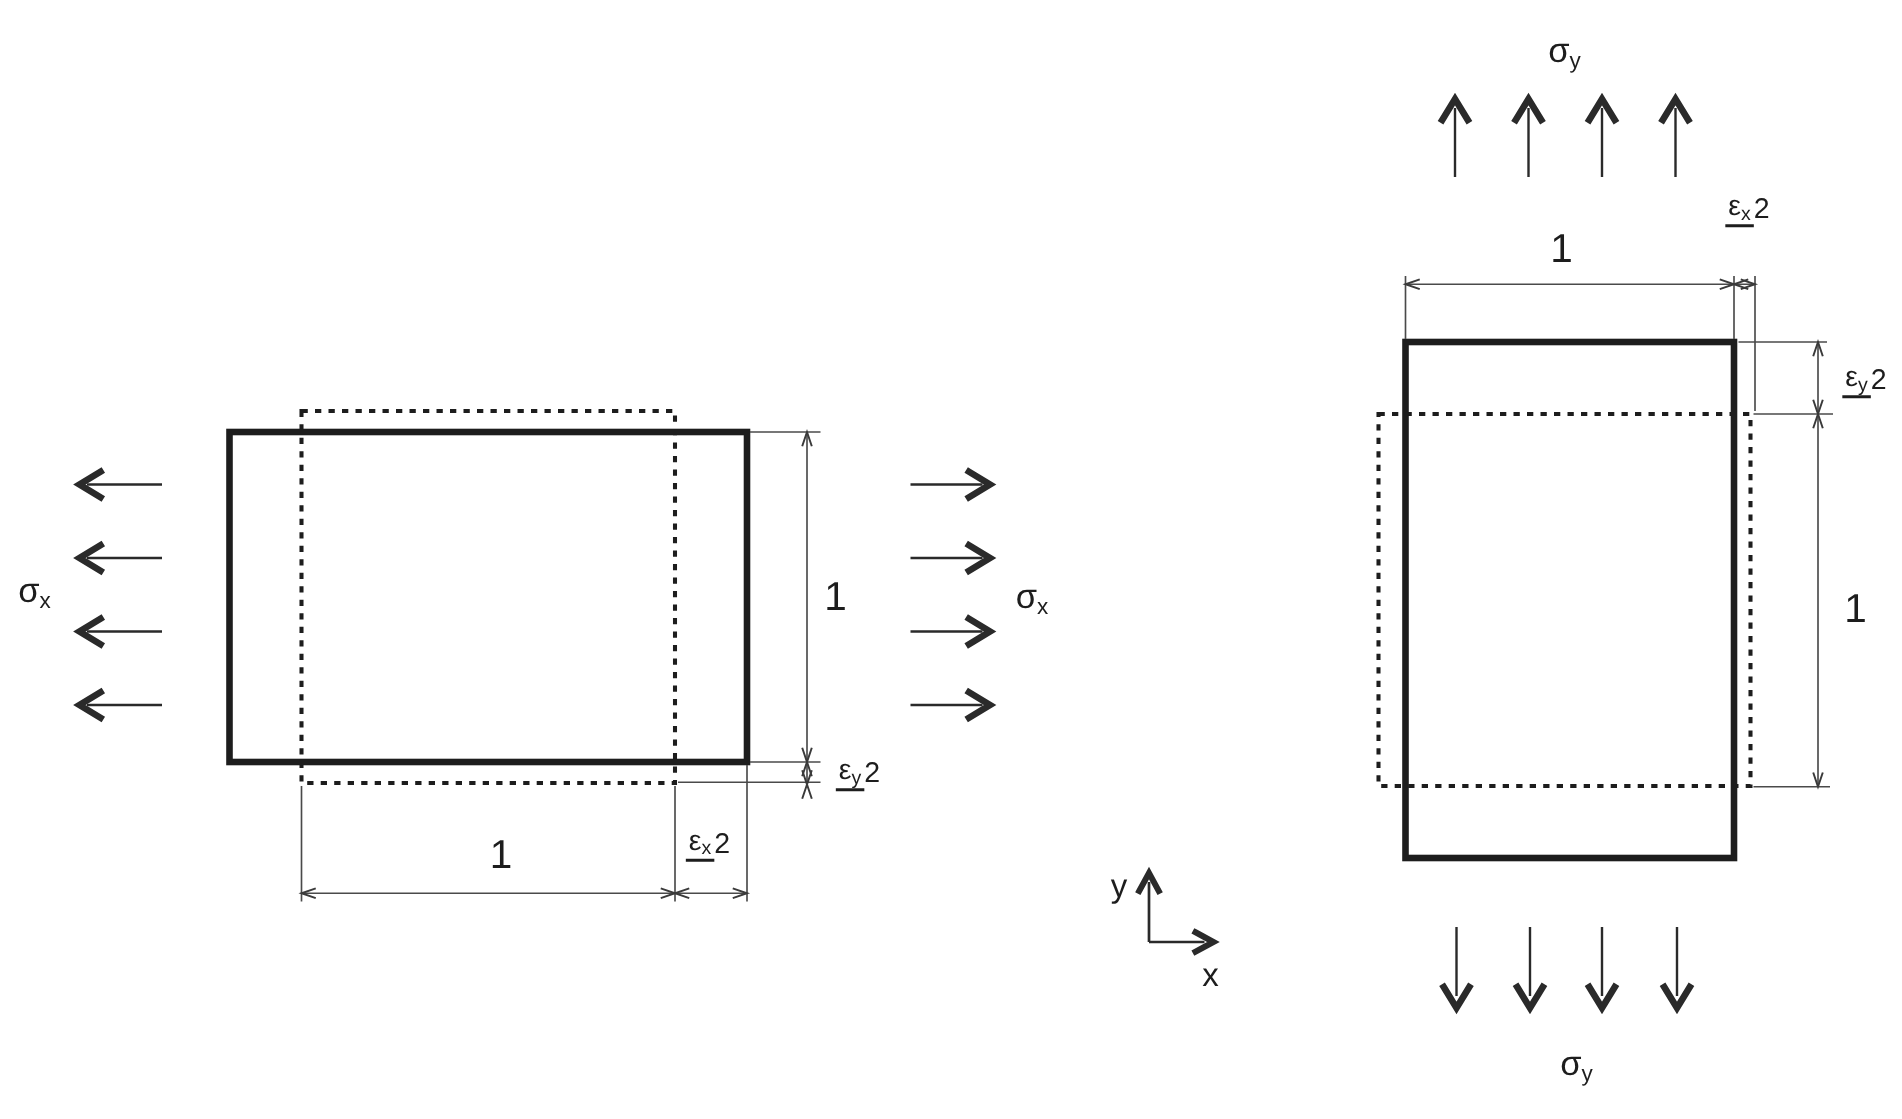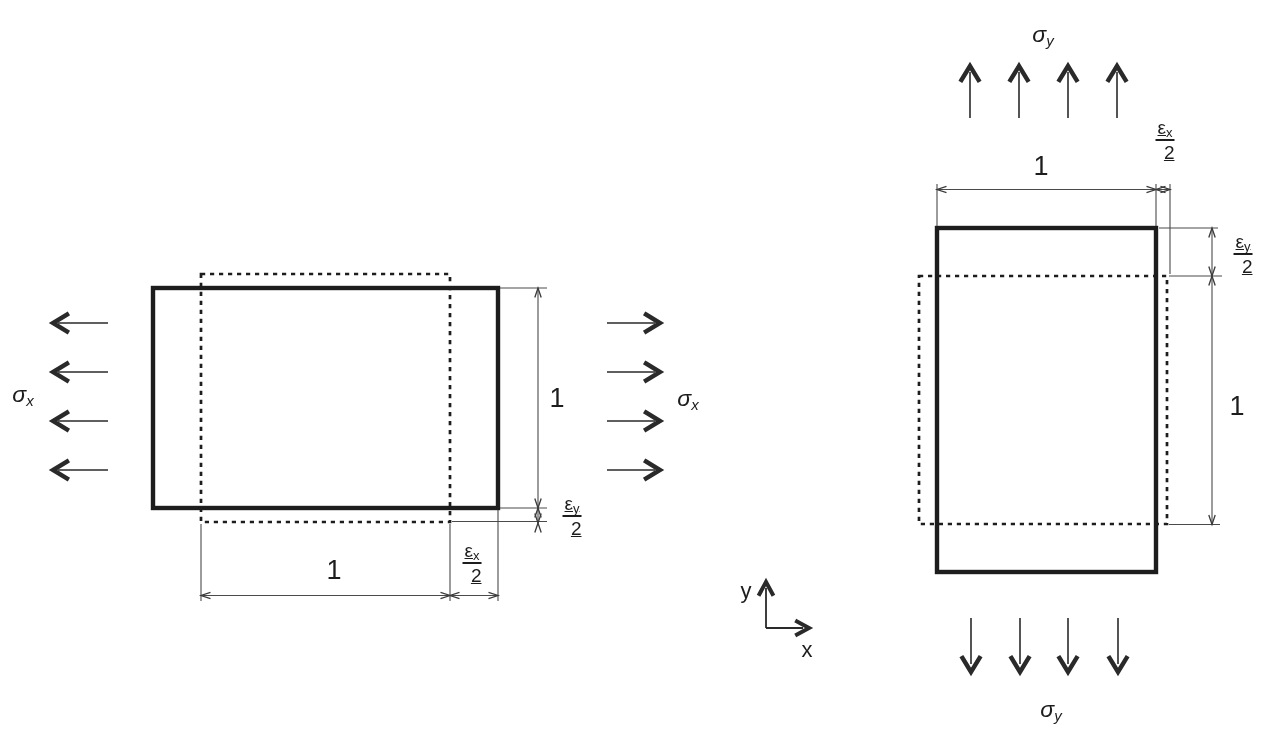--- a/index.html
+++ b/index.html
@@ -13,27 +13,26 @@
   }
   #linework{position:absolute;left:0;top:0;}
   .lbl{
     position:absolute;
     transform:translate(-50%,-50%);
     line-height:1;
     white-space:nowrap;
     color:#1d1d1d;
   }
   .one{font-size:27px;}
-  .sigma{font-size:23px;font-style:italic;}
+  .sigma{font-size:23px;}
   .sigma sub{font-size:15px;vertical-align:-4px;line-height:0;}
   .axis{font-size:22px;}
   .frac{
-    display:flex;flex-direction:column;align-items:flex-end;
+    display:flex;flex-direction:row;align-items:flex-start;
     font-size:19px;
-    text-decoration:underline;
   }
   .frac sub{font-size:13px;vertical-align:-3px;line-height:0;}
   .frac .num{
     padding:0 2px 2px 2px;
     border-bottom:2px solid #1d1d1d;
   }
   .frac .den{padding-top:2px;}
 </style>
 </head>
 <body>

